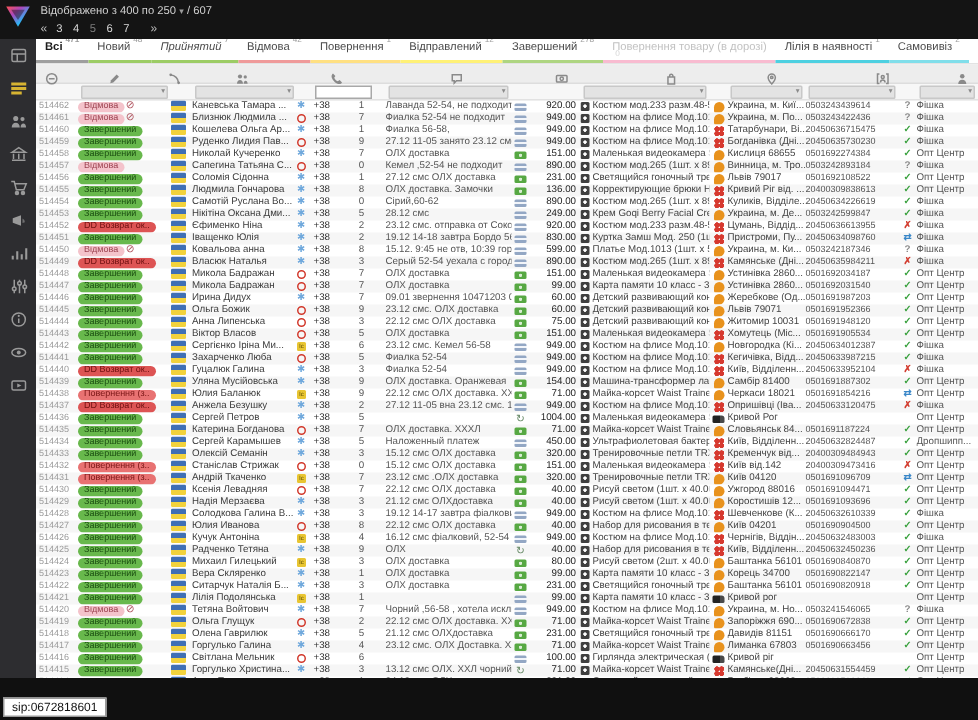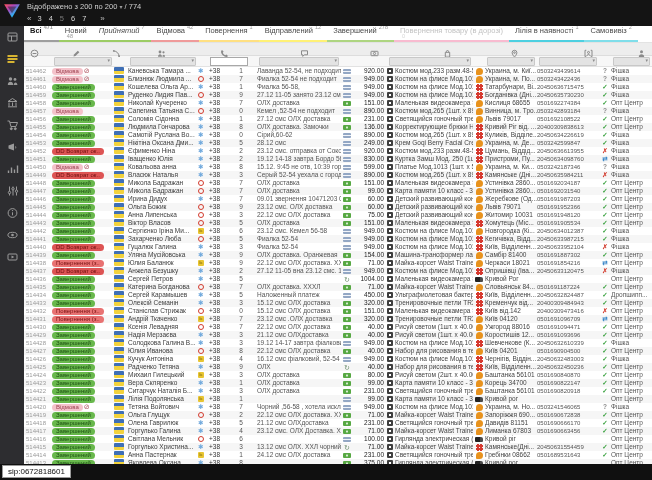--- a/index.html
+++ b/index.html
@@ -82,44 +82,44 @@
   .del-truck{width:8px;height:5px;margin-top:1px;background:linear-gradient(90deg,#222 0 62%,#4a4a4a 62% 100%);border-radius:1px 2px 1px 1px}
   .trk{color:#555;font-size:6px}
   .tst{text-align:center}
   .tsicon{font-size:6.5px;line-height:8px;font-weight:bold}
   .ts-check{color:#37a03c}
   .ts-question{color:#8a8a8a}
   .ts-fail{color:#d23b2e}
   .ts-transit{color:#3a87c8}
   .src{color:#555}
   
-  .bottombar{position:absolute;left:0;bottom:0;width:652px;height:16px;background:#101010}
+  .bottombar{position:absolute;left:0;bottom:0;width:652px;height:28px;background:#101010}
   .sipbox{position:absolute;left:2px;bottom:2px;background:#fff;border:1px solid #9a9a9a;
           font-size:8px;color:#111;padding:1px 5px;white-space:nowrap}
 </style>
 </head>
 <body>
 
 <div class="topbar">
   <svg class="logo" viewBox="0 0 16 14">
     <defs>
         <linearGradient id="lg" x1="0" y1="0" x2="1" y2="1">
       <stop offset="0" stop-color="#ff5252"></stop>
           <stop offset="0.35" stop-color="#ab47bc"></stop>
       <stop offset="0.7" stop-color="#29b6f6"></stop>
           <stop offset="1" stop-color="#9ccc65"></stop>
     </linearGradient>
       </defs>
     <path d="M1 1h14L8 13z" fill="url(#lg)"></path>
     <path d="M4 3h8L8 9z" fill="#141414" opacity="0.45"></path>
   </svg>
   <div class="shown">
-    <span>Відображено з 200 по 200</span>
+    <span>Відображено з 400 по 250</span>
     <span class="caret">▾</span>
-    <span>/ 774</span>
+    <span>/ 607</span>
   </div>
   <div class="pager">
     <span class="nav">«</span>
     <span id="pages"><span class="pg" style="margin-right: 7px;">3</span><span class="pg" style="margin-right: 7px;">4</span><span class="pg cur" style="margin-right: 7px;">5</span><span class="pg" style="margin-right: 7px;">6</span><span class="pg" style="margin-right: 7px;">7</span></span>
     <span class="nav">»</span>
   </div>
 </div>
 
 <div class="sidebar">
   <span class="sb">
@@ -195,21 +195,21 @@
     </span>
 </div>
 
 <div class="main">
 
   <div class="tabs" id="tabs">
       <span class="tab active" style="border-bottom-color: rgb(158, 158, 158);">
     <span>Всі</span>
     <span class="cnt">471</span>
   </span>
-      <span class="tab" style="border-bottom-color: rgb(156, 204, 101); flex-direction: column;">
+      <span class="tab" style="border-bottom-color: rgb(156, 204, 101);">
     <span>Новий</span>
     <span class="cnt">48</span>
   </span>
       <span class="tab" style="border-bottom-color: rgb(156, 204, 101); font-style: italic;">
     <span>Прийнятий</span>
     <span class="cnt">7</span>
   </span>
       <span class="tab" style="border-bottom-color: rgb(239, 154, 154);">
     <span>Відмова</span>
     <span class="cnt">42</span>

